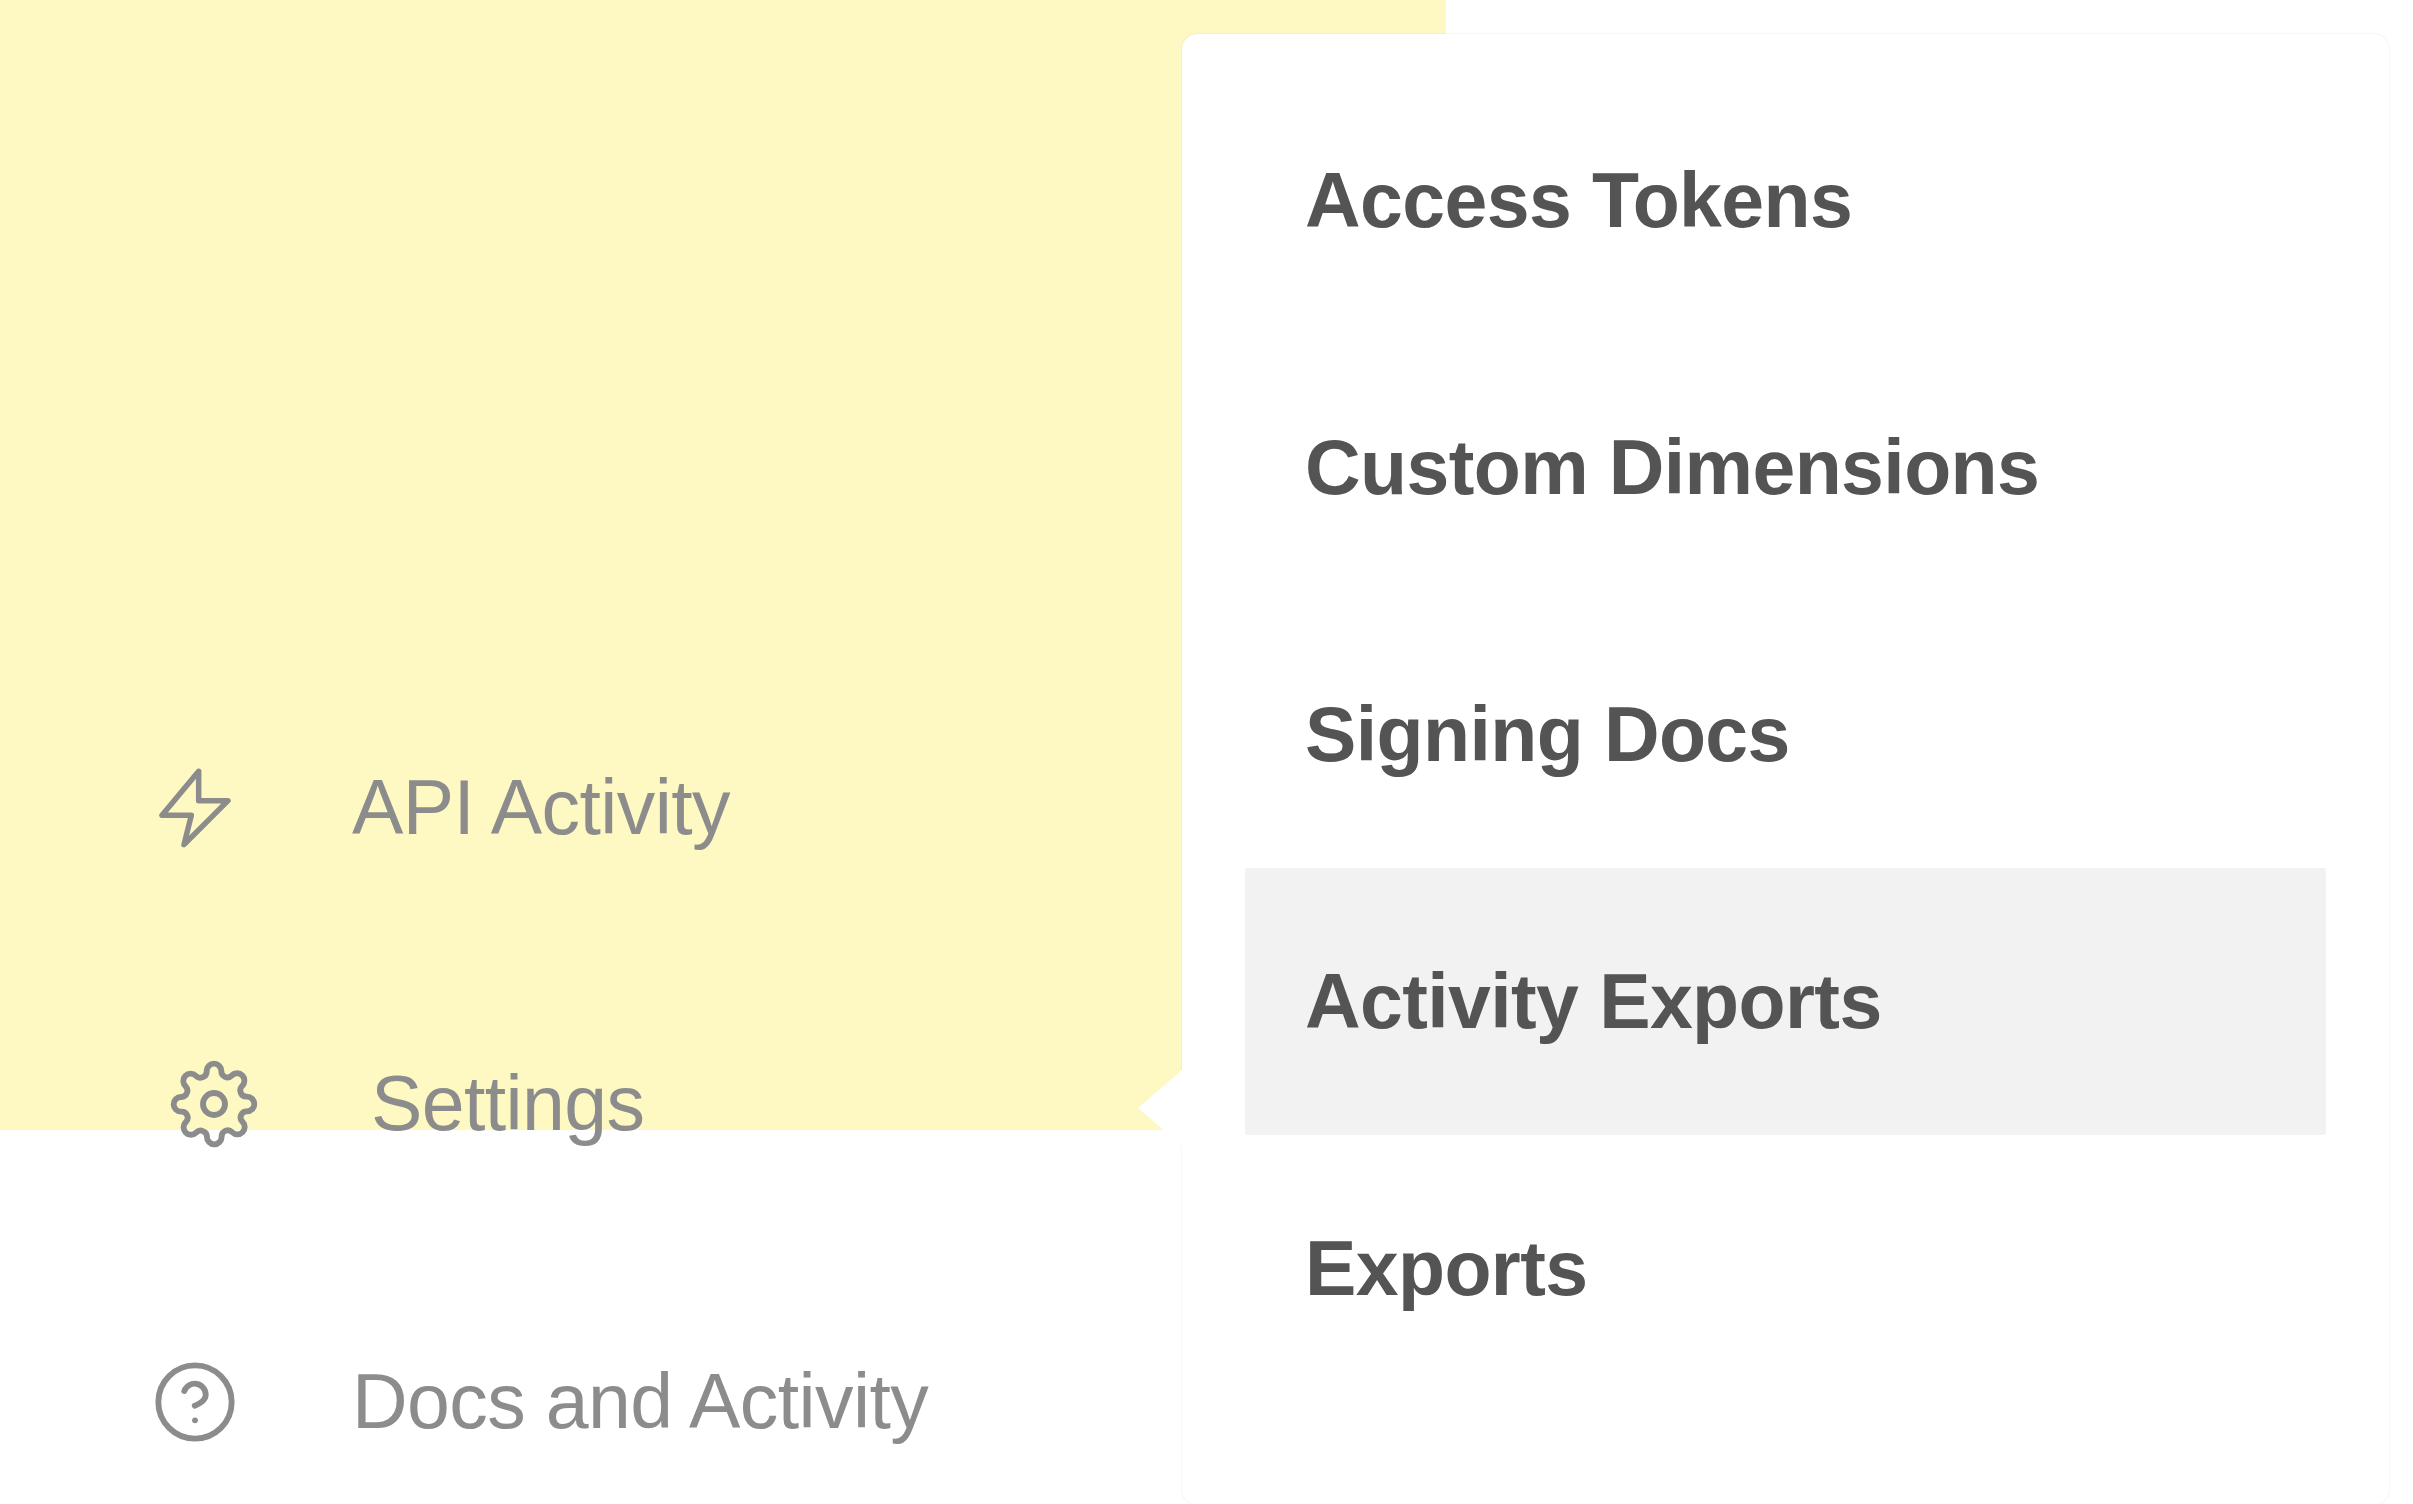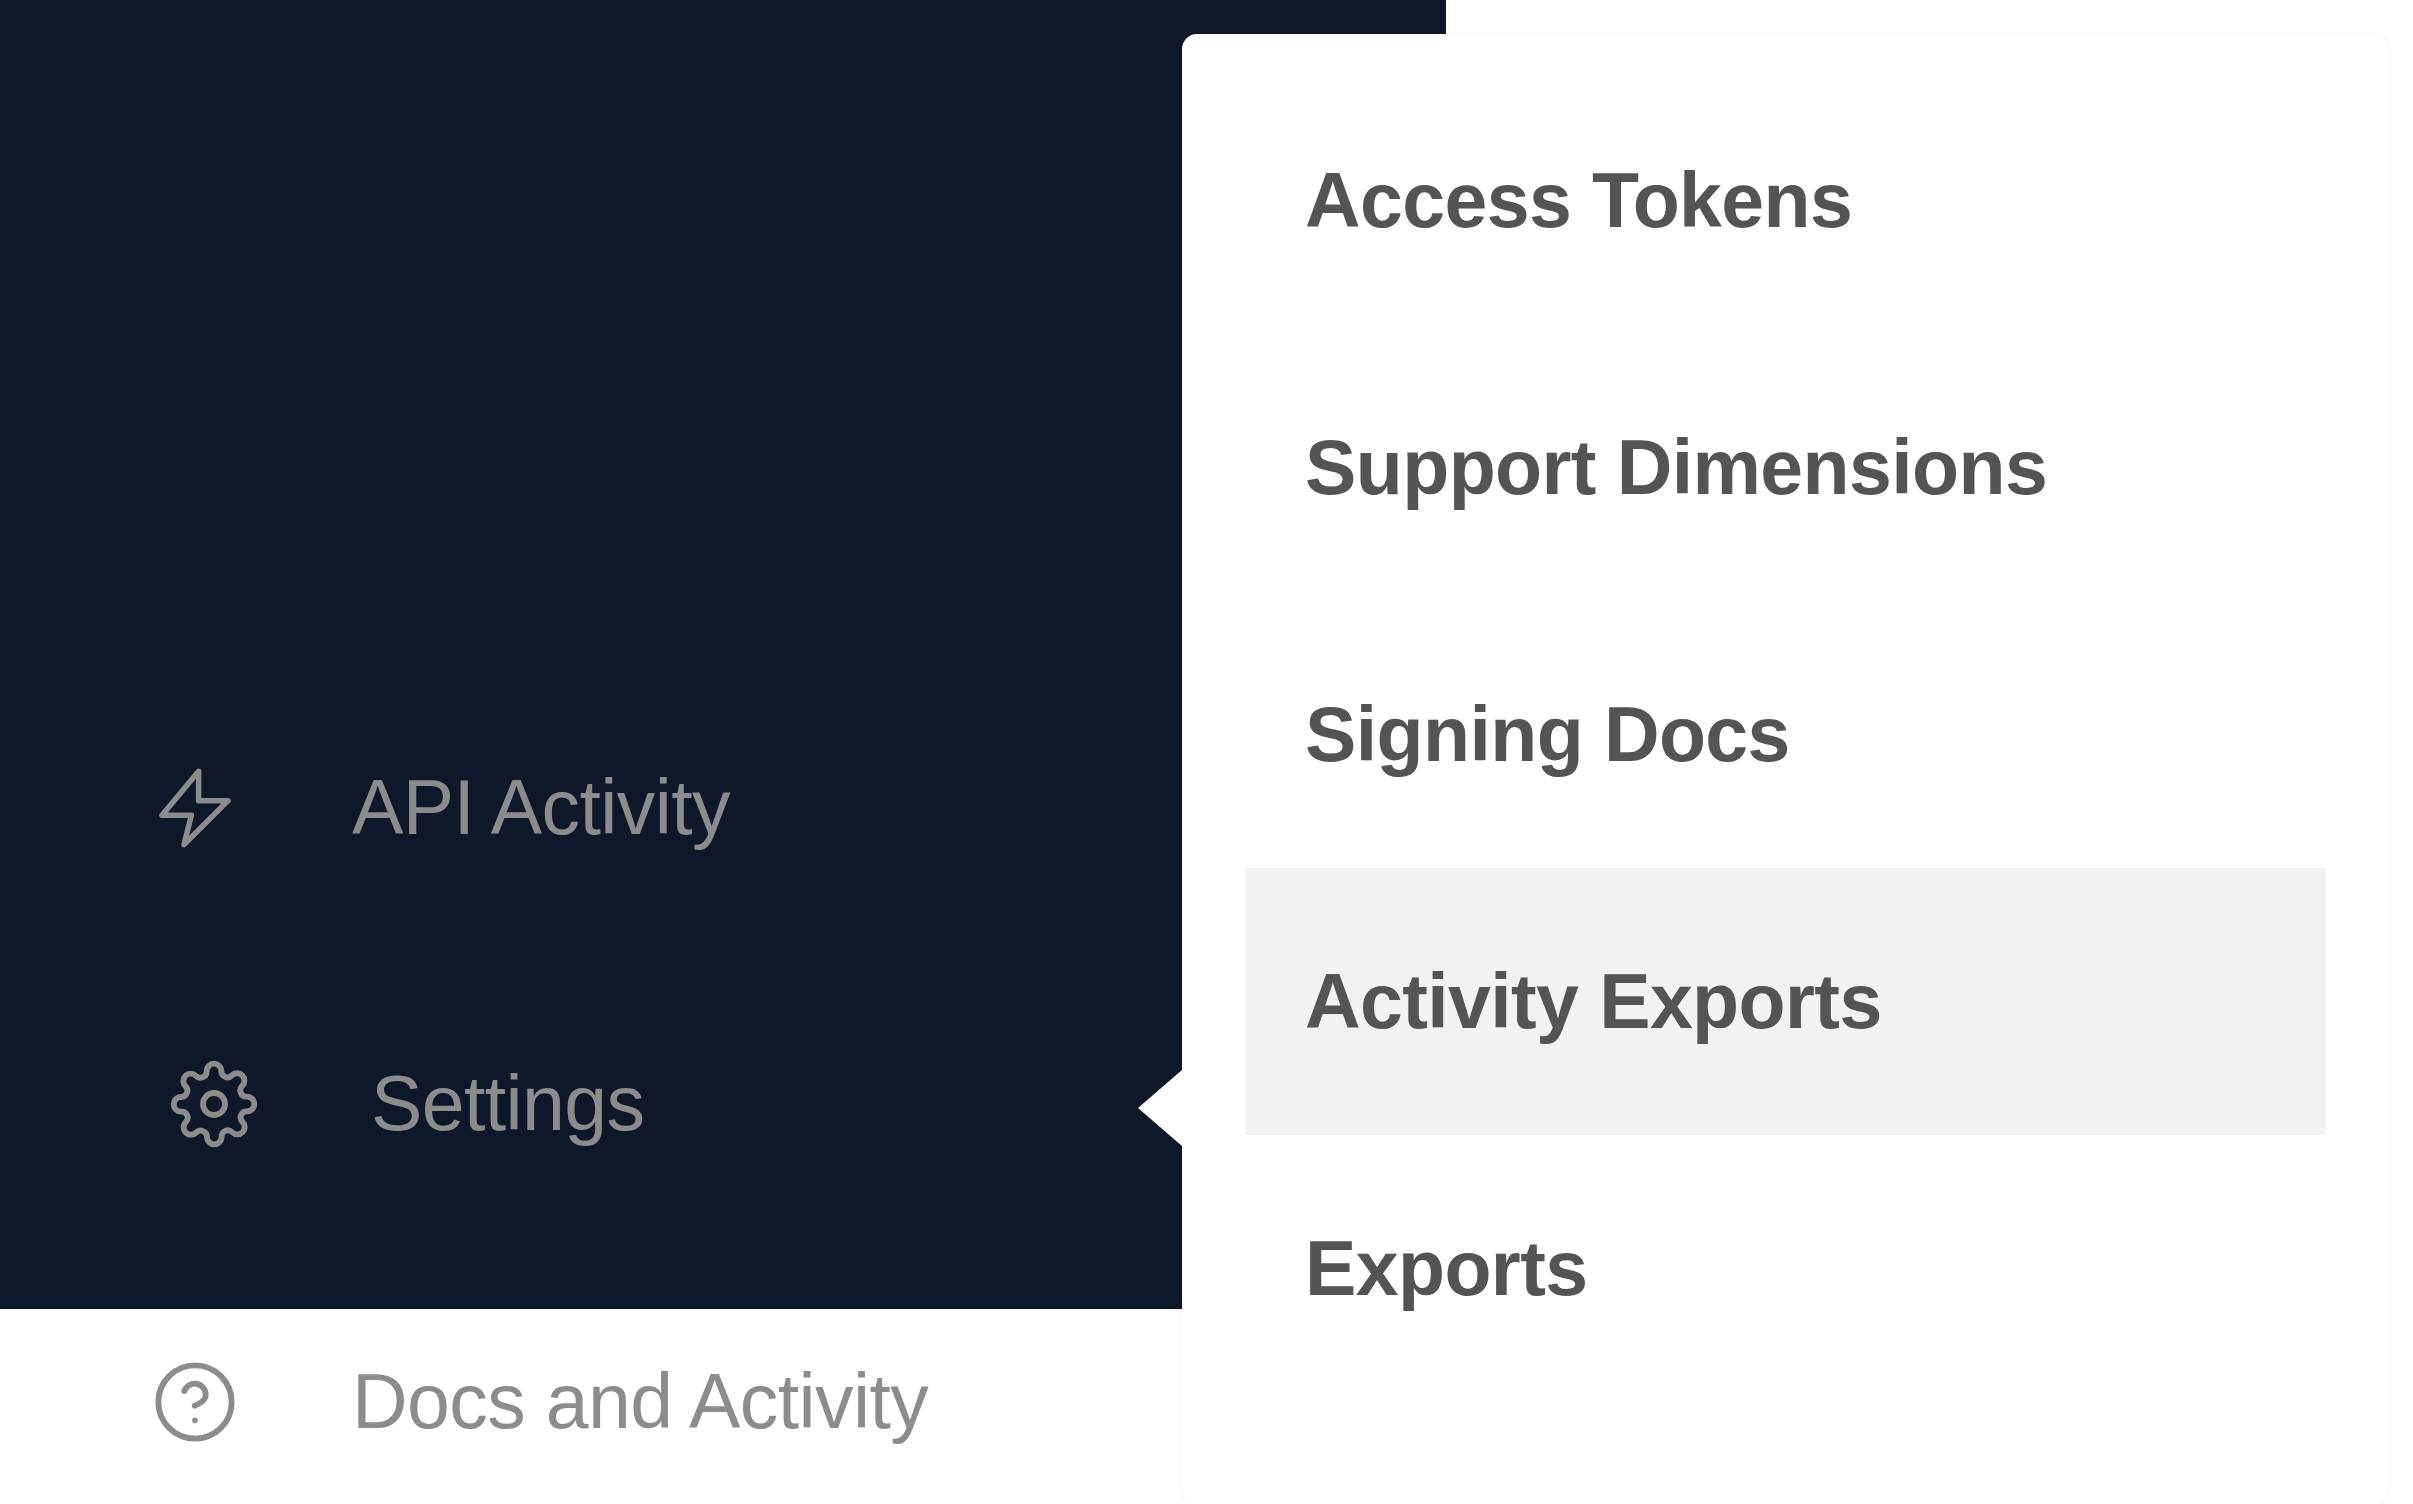--- a/index.html
+++ b/index.html
@@ -13,22 +13,22 @@
       height: 1505px;
       position: relative;
       overflow: hidden;
       background: #ffffff;
     }
     .sidebar {
       position: absolute;
       left: 0;
       top: 0;
       width: 1446px;
-      height: 1309px;
-      background: #0f172a;
+      height: 1130px;
+      background: #fef9c3;
     }
     .sidebar-item {
       display: flex;
       align-items: center;
       height: 145px;
       padding-left: 151px;
       gap: 113px;
       cursor: pointer;
     }
     .sidebar-item .icon {
@@ -136,21 +136,21 @@
 
 </div>
 
 <div class="pointer-triangle"></div>
 
 <div class="submenu">
   <div class="submenu-item">
     <span>Access Tokens</span>
   </div>
   <div class="submenu-item">
-    <span>Support Dimensions</span>
+    <span>Custom Dimensions</span>
   </div>
   <div class="submenu-item">
     <span>Signing Docs</span>
   </div>
   <div class="submenu-item hover">
     <span>Activity Exports</span>
   </div>
   <div class="submenu-item">
     <span>Exports</span>
   </div>

